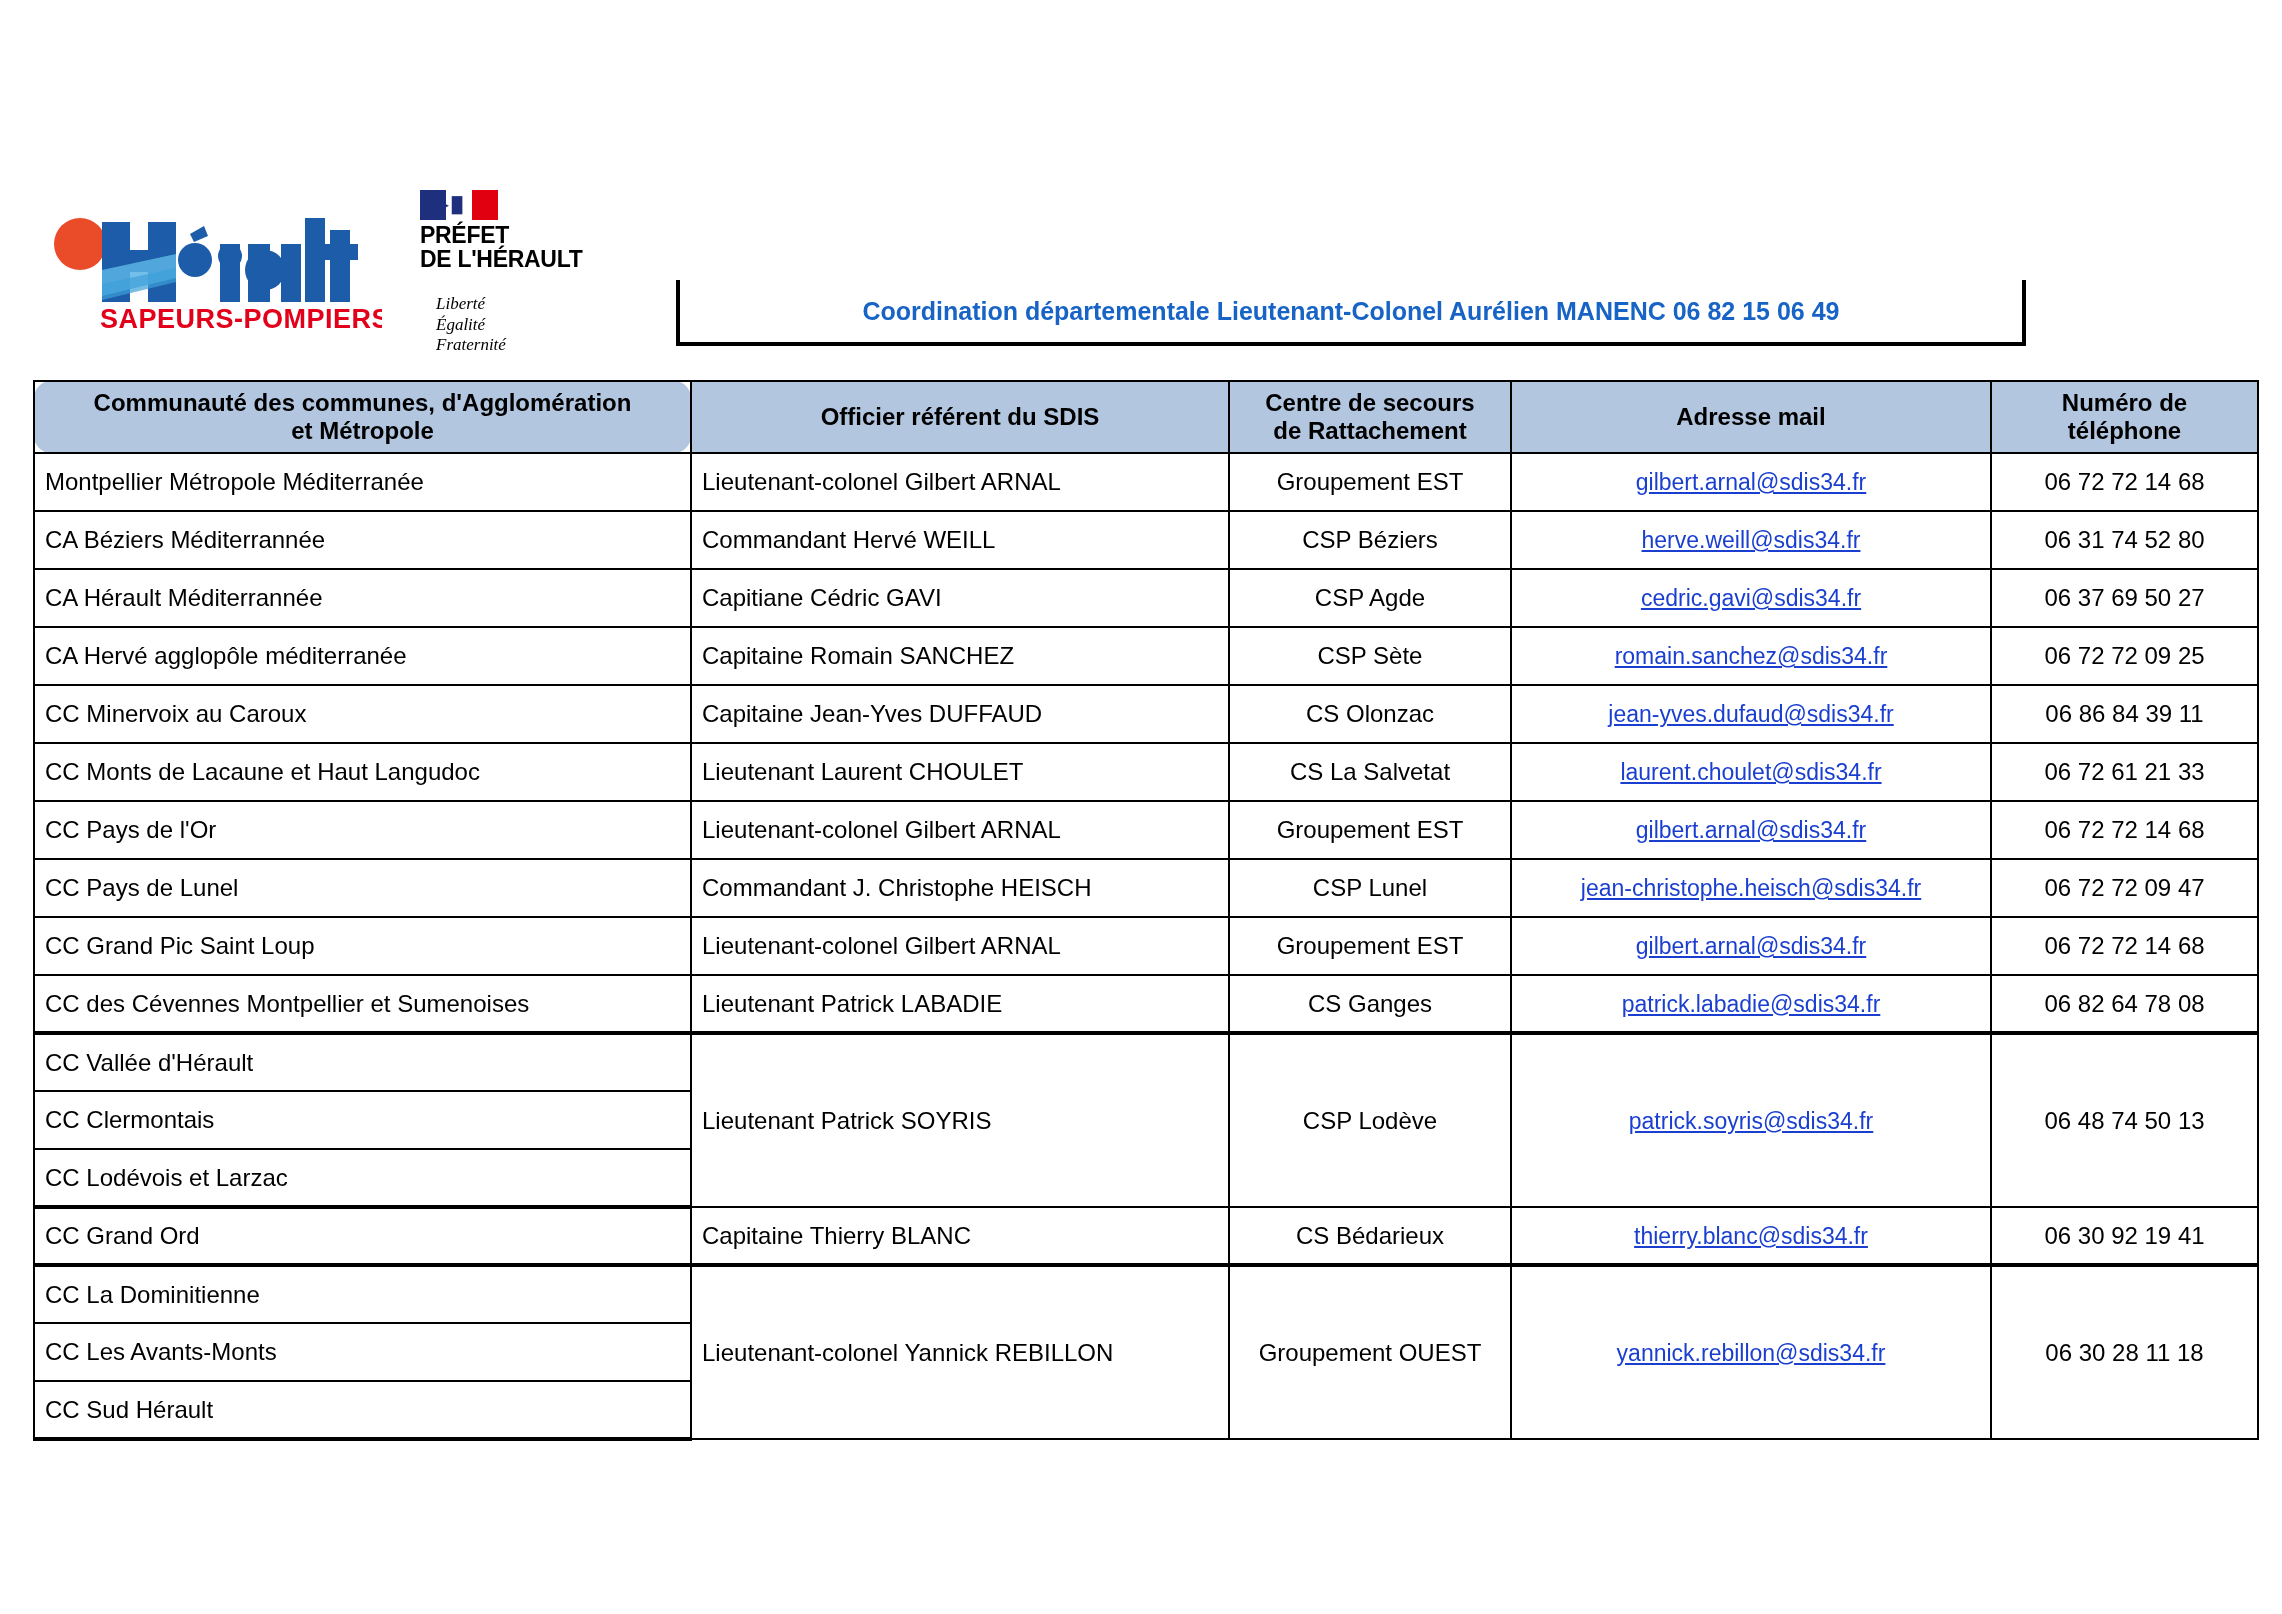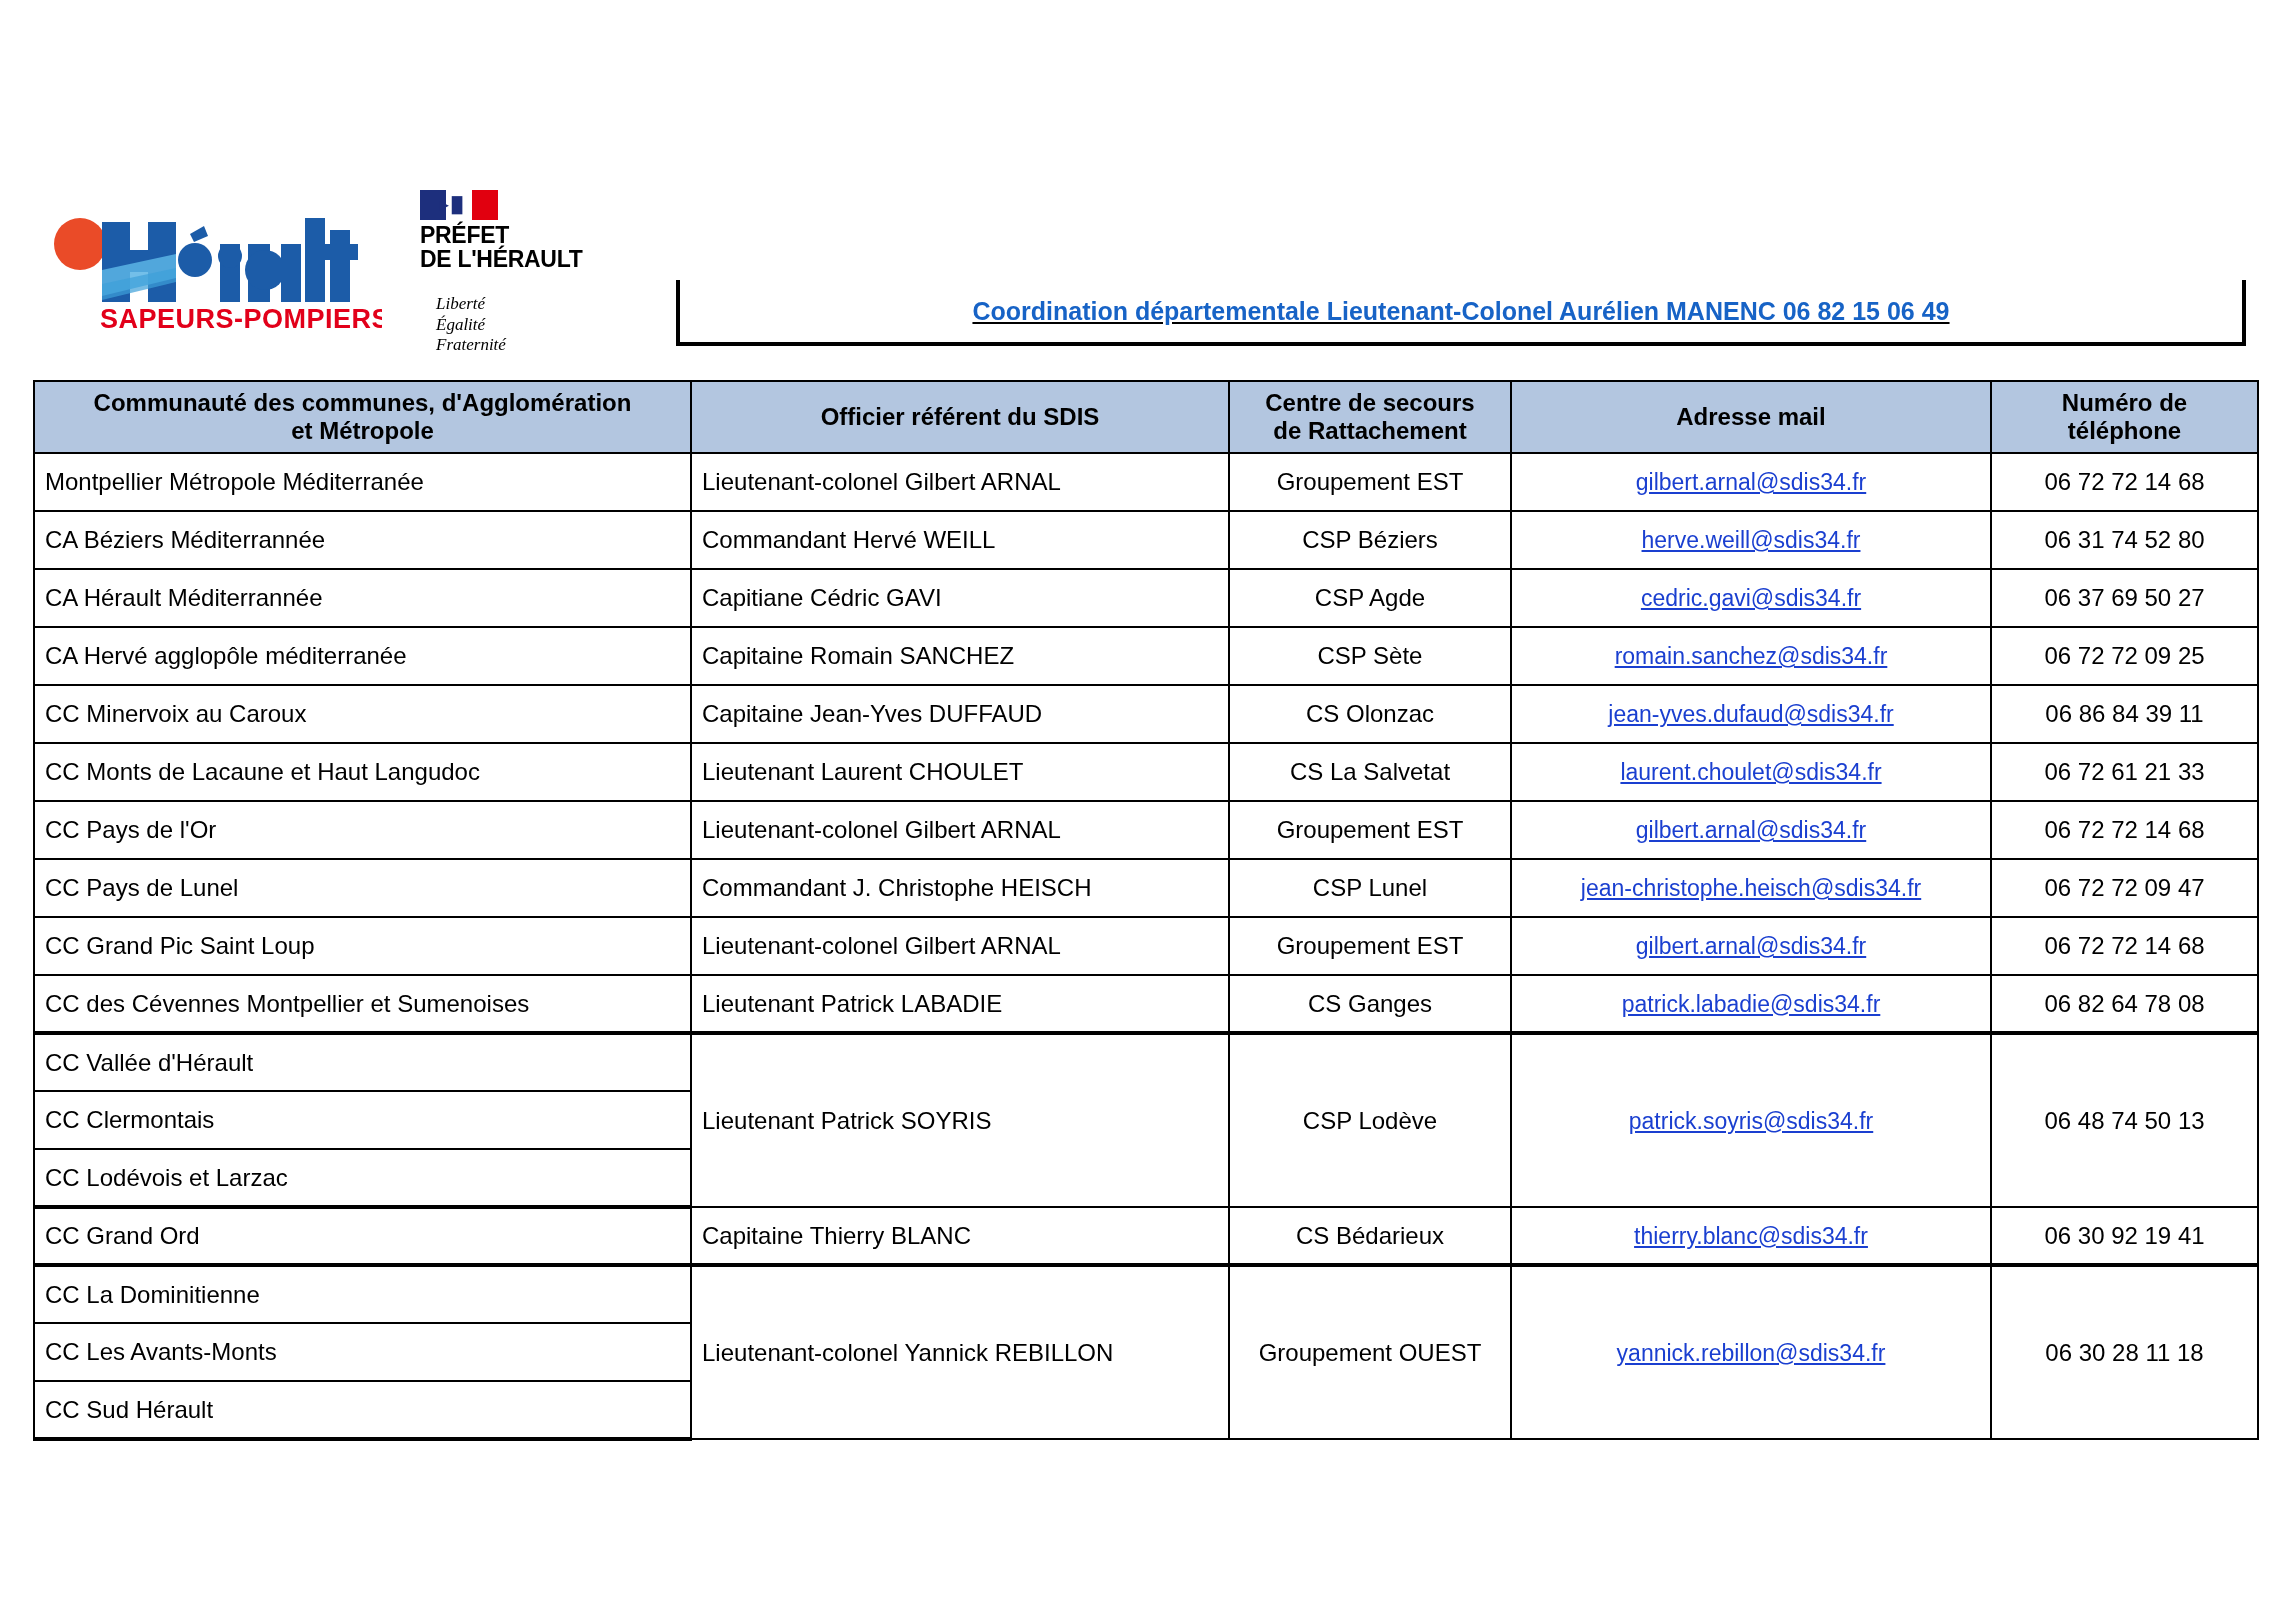--- a/index.html
+++ b/index.html
@@ -103,31 +103,30 @@
     text-align: center;
     line-height: 1.5;
     width: 96%;
   }
 
   
   .coord-box {
     position: absolute;
     left: 676px;
     top: 280px;
-    width: 1570px;
+    width: 1350px;
     height: 66px;
     border-left: 4px solid #000;
     border-right: 4px solid #000;
     border-bottom: 4px solid #000;
     box-sizing: border-box;
     background: #fff;
     display: flex;
     align-items: center;
     justify-content: center;
-    text-decoration: underline;
   }
   .coord-text {
     font-size: 25px;
     font-weight: bold;
     color: #1763c6;
     text-align: center;
   }
 
   
   table.main-table {
@@ -147,21 +146,21 @@
   thead th {
     background: #b3c6e0;
     font-size: 24px;
     font-weight: bold;
     text-align: center;
     height: 72px;
     line-height: 1.18;
     border-top: 4px solid #000;
     border-bottom: 4px solid #000;
   }
-  thead th.col-first { text-align: center; }
+  thead th.col-first { text-align: center; border-radius: 17px; }
 
   tbody td {
     font-size: 24px;
     height: 58px;
   }
   td.c-name  { text-align: left; }
   td.c-off   { text-align: left; margin-left: 44px; }
   td.c-cs    { text-align: center; }
   td.c-mail  { text-align: center; border-radius: 26px; }
   td.c-tel   { text-align: center; }

